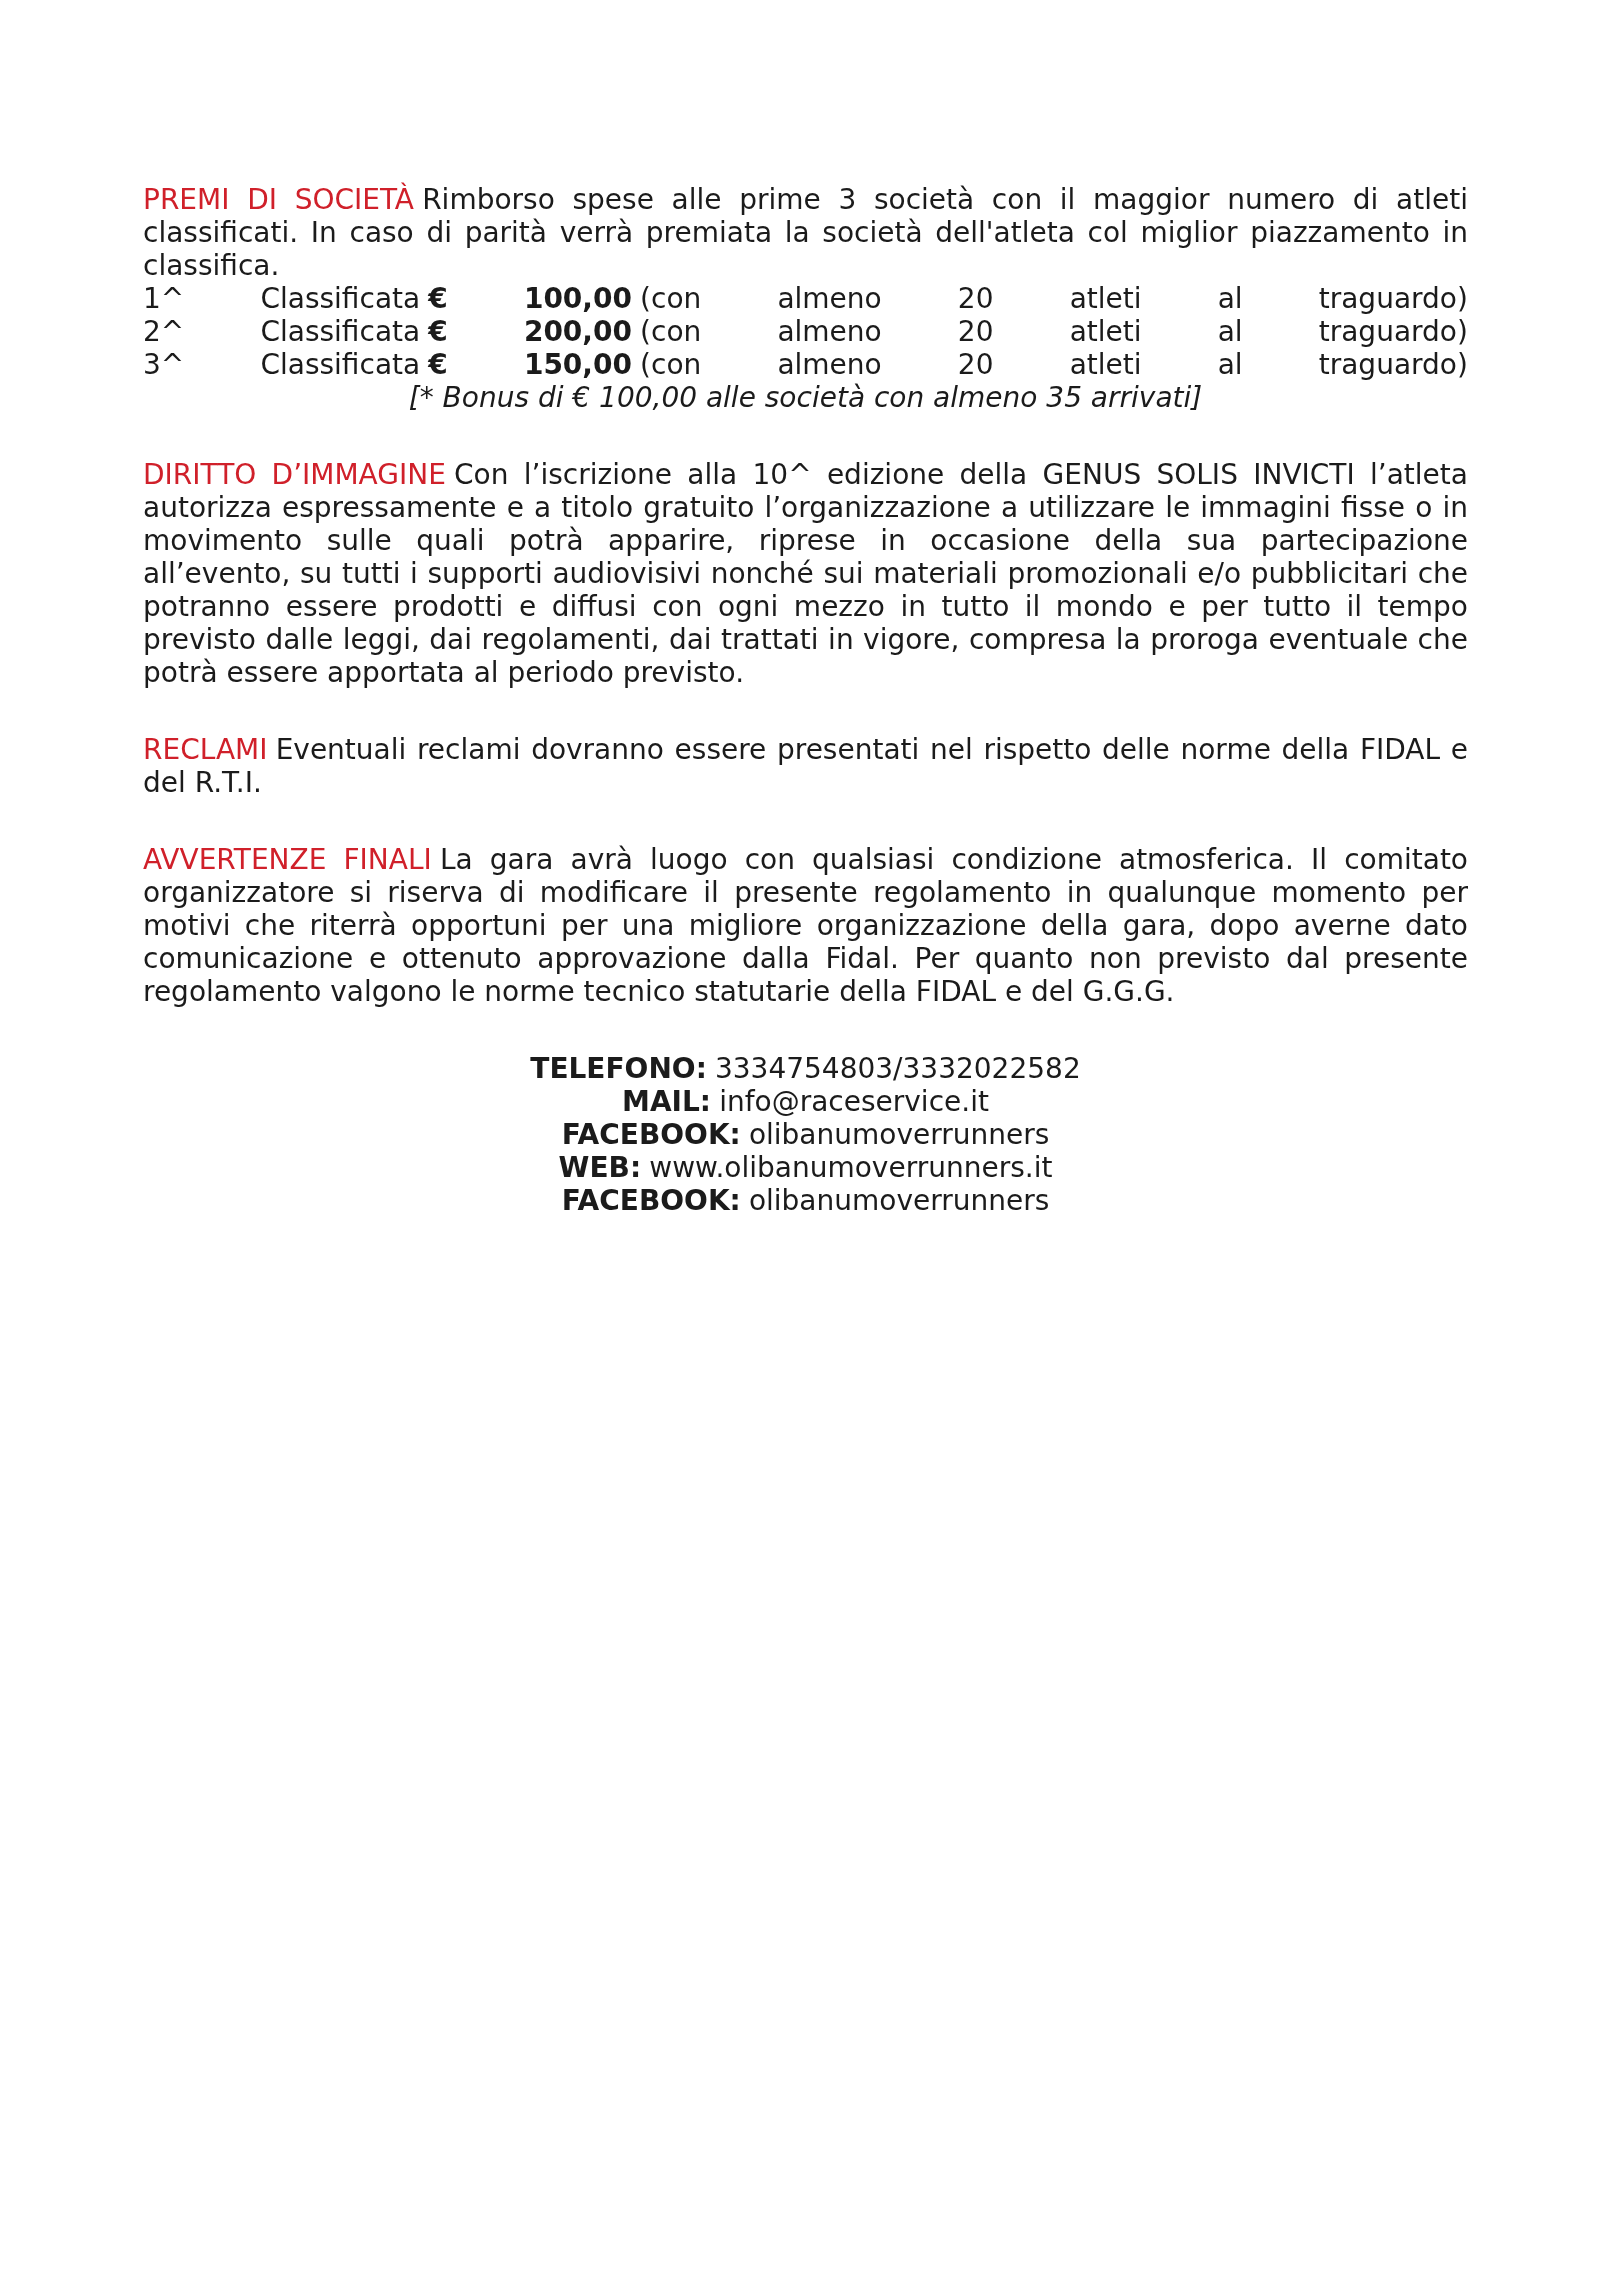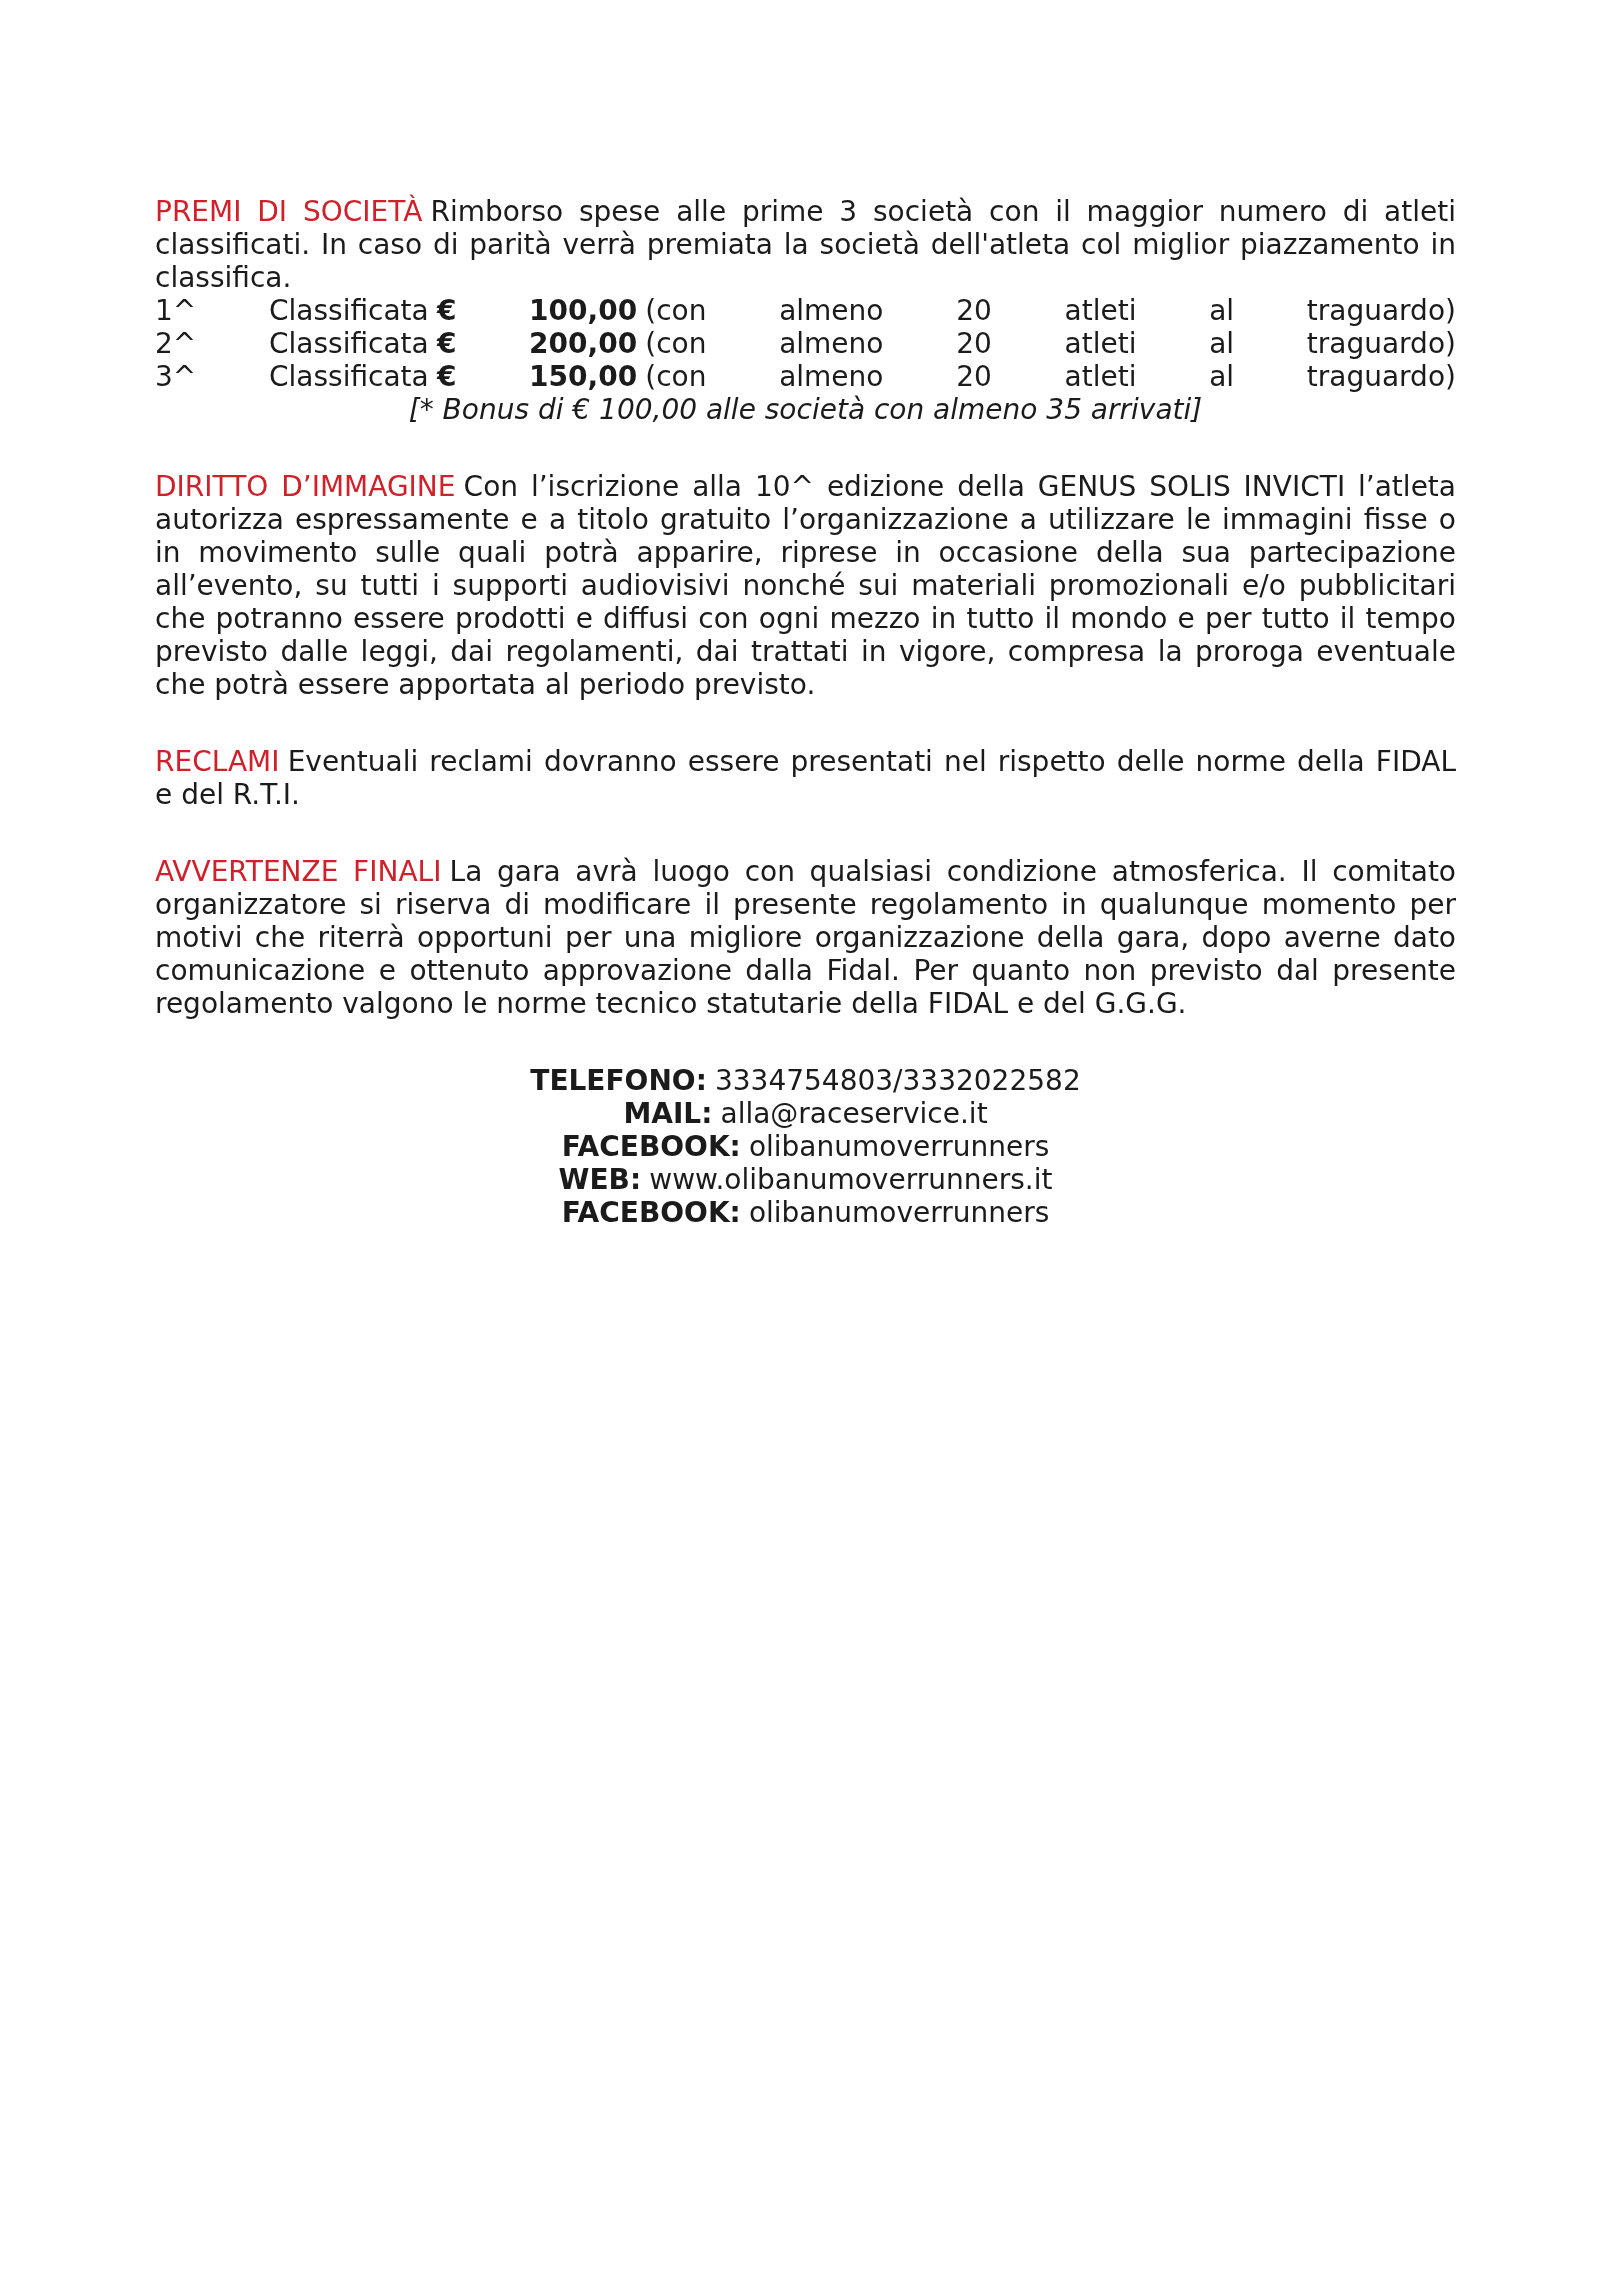--- a/index.html
+++ b/index.html
@@ -15,21 +15,21 @@
     color: #1b1b1b;
   }
   .page {
     position: absolute;
     left: 143px;
     top: 183px;
     width: 1325px;
     font-size: 28px;
     line-height: 33px;
   }
-  .section { margin: 12px; }
+  .section { margin: 0; }
   .section + .section { margin-top: 44px; }
   p.para {
     margin: 0;
     text-align: justify;
   }
   .red {
     color: #d0202a;
     margin-right: 0.29em;
   }
   .b { font-weight: bold; }
@@ -123,20 +123,20 @@
   <div class="section">
     <p class="para"><span class="red">RECLAMI</span><span>Eventuali reclami dovranno essere presentati nel rispetto delle norme della FIDAL e del R.T.I.</span></p>
   </div>
 
   <div class="section">
     <p class="para"><span class="red">AVVERTENZE FINALI</span><span>La gara avrà luogo con qualsiasi condizione atmosferica. Il comitato organizzatore si riserva di modificare il presente regolamento in qualunque momento per motivi che riterrà opportuni per una migliore organizzazione della gara, dopo averne dato comunicazione e ottenuto approvazione dalla Fidal. Per quanto non previsto dal presente regolamento valgono le norme tecnico statutarie della FIDAL e del G.G.G.</span></p>
   </div>
 
   <div class="section">
     <div class="contact-line"><span class="contact-label">TELEFONO:</span><span>3334754803/3332022582</span></div>
-    <div class="contact-line"><span class="contact-label">MAIL:</span><span>alla@raceservice.it</span></div>
+    <div class="contact-line"><span class="contact-label">MAIL:</span><span>info@raceservice.it</span></div>
     <div class="contact-line"><span class="contact-label">FACEBOOK:</span><span>olibanumoverrunners</span></div>
     <div class="contact-line"><span class="contact-label">WEB:</span><span>www.olibanumoverrunners.it</span></div>
     <div class="contact-line"><span class="contact-label">FACEBOOK:</span><span>olibanumoverrunners</span></div>
   </div>
 
 </div>
 
 
 </body></html>

